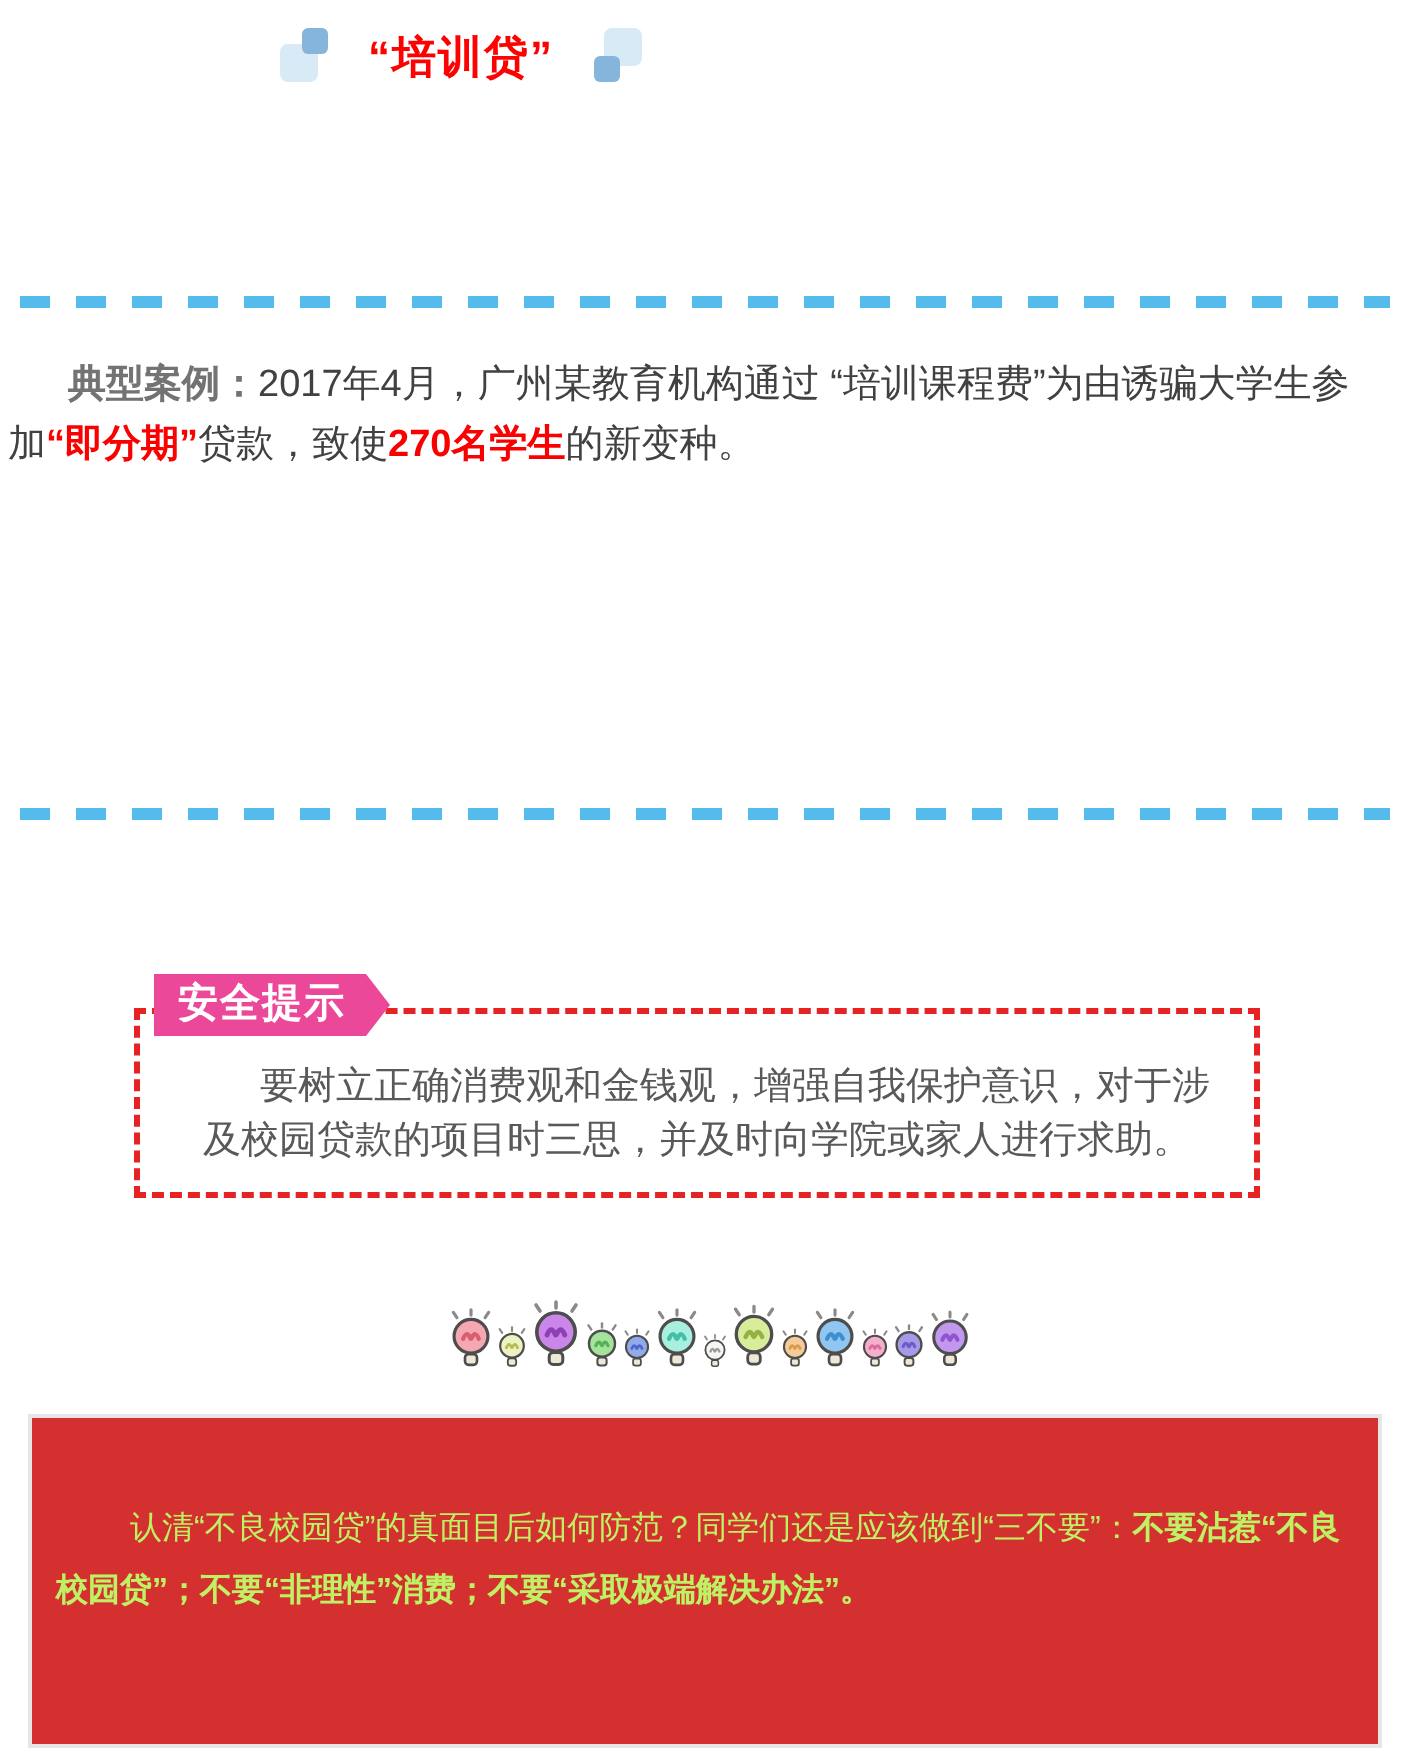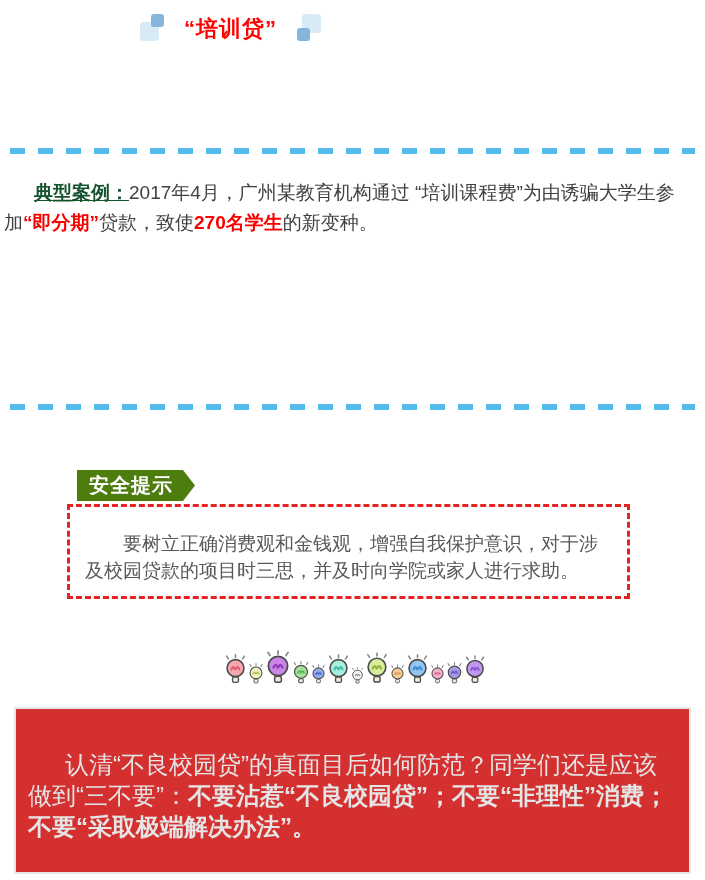--- a/index.html
+++ b/index.html
@@ -32,54 +32,54 @@
   }
   .divider-1 { top:148px; }
   .divider-2 { top:404px; }
 
   
   .content { position:absolute; left:4px; top:178px; width:697px; }
   .content p {
     font-size:19px; line-height:30px; color:#414141;
     text-indent:30px; margin-bottom:21px;
   }
-  .lbl { font-weight:bold; color:#14532d;text-decoration:underline; }
+  .lbl { font-weight:bold; color:#737373; }
   .hl  { font-weight:bold; color:#FB0000; }
 
   
   .safety-banner {
-    position:absolute; left:77px; top:470px; z-index:2;
+    position:absolute; left:77px; top:487px; z-index:2;
     height:31px; line-height:31px; padding:0 22px 0 12px;
-    background:#4d7c0f; color:#ffffff; font-size:20px; font-weight:bold;
+    background:#ec4899; color:#ffffff; font-size:20px; font-weight:bold;
     letter-spacing:1px;
     clip-path:polygon(0 0, calc(100% - 12px) 0, 100% 50%, calc(100% - 12px) 100%, 0 100%);
   }
   .safety-box {
     position:absolute; left:67px; top:504px; width:563px; height:95px;
     border:3px dashed #E62222; padding:23px 15px 0 15px;
   }
   .safety-box p {
-    font-size:19px; line-height:27px; color:#595959; text-indent:2em;
+    font-size:19px; line-height:27px; color:#595959; text-indent:2em;text-align:center;
   }
 
   
   .bulb-row {
     position:absolute; left:224px; top:645px; height:39px;
     display:flex; align-items:flex-end; gap:1px;
   }
   .bulb-row span { display:inline-block; line-height:0; }
 
   
   .warning-box {
     position:absolute; left:14px; top:707px; width:677px; height:167px;
     background:#D43030; border:2px solid #E6E6E6;
     padding:40px 16px 0 12px;
   }
   .warning-box p {
-    font-size:24px; line-height:31px; color:#e5e5e5; text-indent:37px;
+    font-size:16px; line-height:31px; color:#bef264; text-indent:37px;
   }
   .warning-box .strong { font-weight:bold; }
 </style>
 </head>
 <body>
 
 <div class="title-group">
   <span class="deco deco-left">
     <span class="sq-light"></span>
     <span class="sq-dark"></span>

